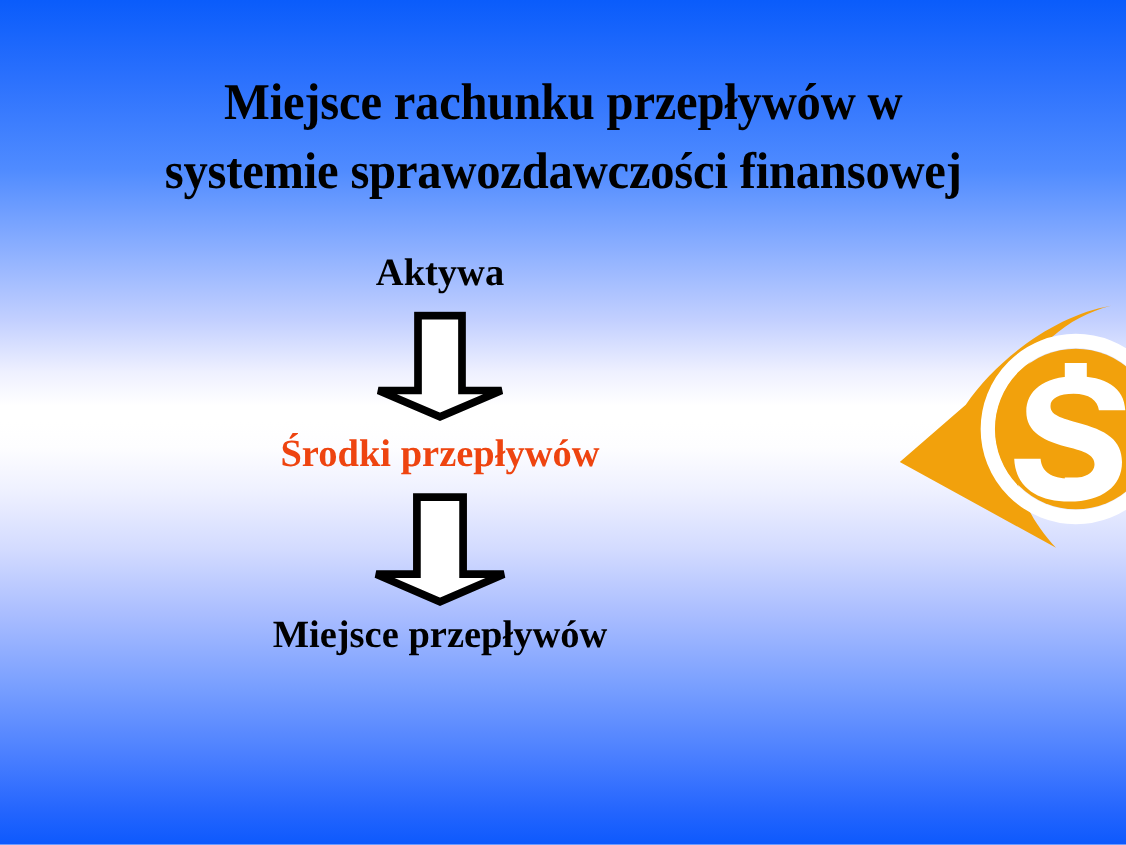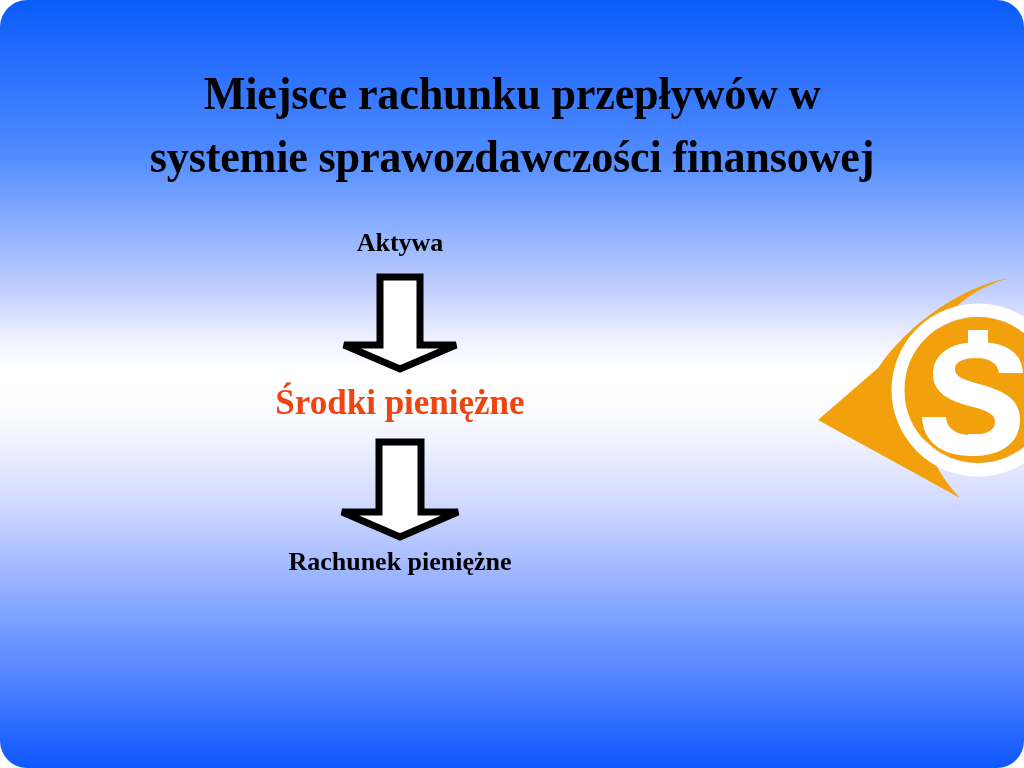--- a/index.html
+++ b/index.html
@@ -29,21 +29,20 @@
         #ffffff 48%,
         #ffffff 50%,
         #fdfdff 53%,
         #eff1ff 58%,
         #d3dbff 65%,
         #a8bcff 73%,
         #7aa0ff 81%,
         #4d81ff 89%,
         #2465fe 96%,
         #0d59fd 100%);
-    border-radius: 27px;
   }
 
   
   .title {
     position: absolute;
     left: 0;
     top: 62px;
     width: 1024px;
     text-align: center;
     color: #000000;
@@ -62,21 +61,21 @@
     position: absolute;
     left: 100px;
     top: 228px;
     width: 600px;
     text-align: center;
   }
 
   .node {
     font-weight: bold;
     color: #000000;
-    font-size: 26px;
+    font-size: 35px;
     line-height: 1.12;
     white-space: nowrap;
   }
   .node.cash {
     color: #ee4410;
     font-size: 35px;
   }
   .node.multiline { white-space: normal; }
 
   .label-aktywa { margin: 0 0 0 0; }
@@ -121,34 +120,34 @@
     <div class="gap-a"></div>
 
     <div class="arrow-wrap">
       <svg class="arrow-svg" width="122" height="100" viewBox="0 0 122 100">
         <polygon points="41,4 81,4 81,72 117,72 61,96 5,72 41,72" fill="#ffffff" stroke="#000000" stroke-width="7" stroke-linejoin="miter"></polygon>
       </svg>
     </div>
 
     <div class="gap-b"></div>
 
-    <div class="node cash">Środki pieniężne</div>
+    <div class="node cash">Środki przepływów</div>
 
     <div class="gap-c"></div>
 
     <div class="arrow-wrap">
       <svg class="arrow-svg" width="126" height="103" viewBox="0 0 126 103">
         <polygon points="42,4 84,4 84,74 121,74 63,99 5,74 42,74" fill="#ffffff" stroke="#000000" stroke-width="7" stroke-linejoin="miter"></polygon>
       </svg>
     </div>
 
     <div class="gap-d"></div>
 
     <div class="node multiline">
-      <span>Rachunek pieniężne</span><br>
+      <span>Miejsce przepływów</span><br>
     </div>
 
   </div>
 
   <div class="coin-art">
     <svg width="236" height="232" viewBox="0 0 236 232">
 
       <path d="M 198 6
                C 150 14, 96 52, 66 96
                L 6 148

